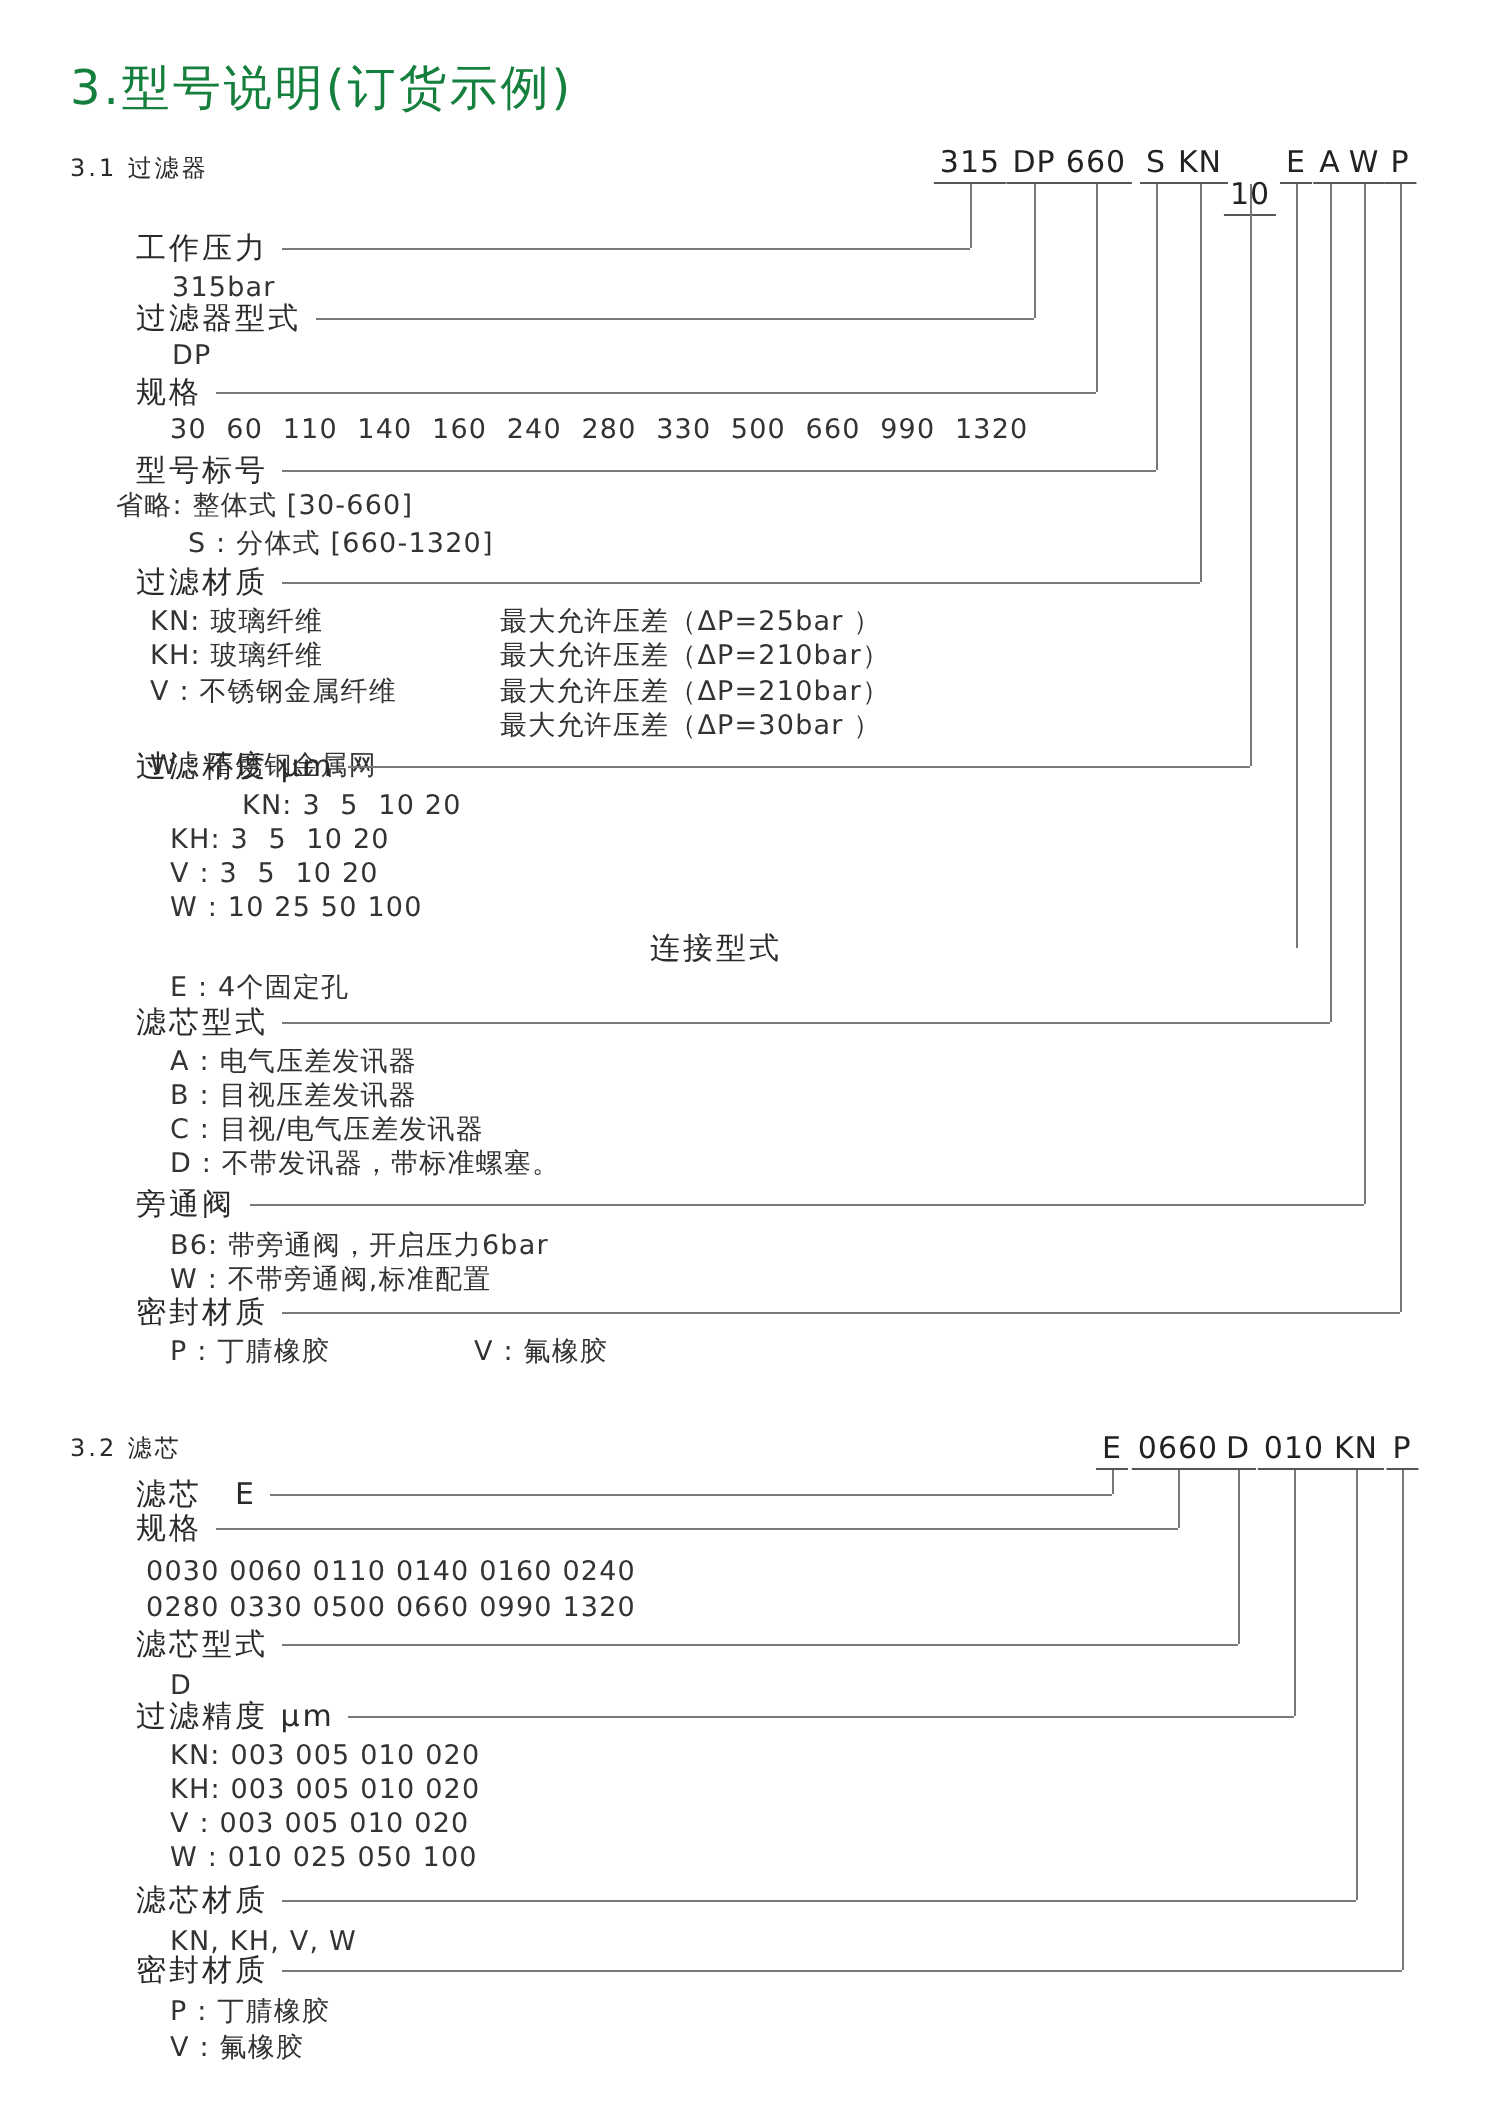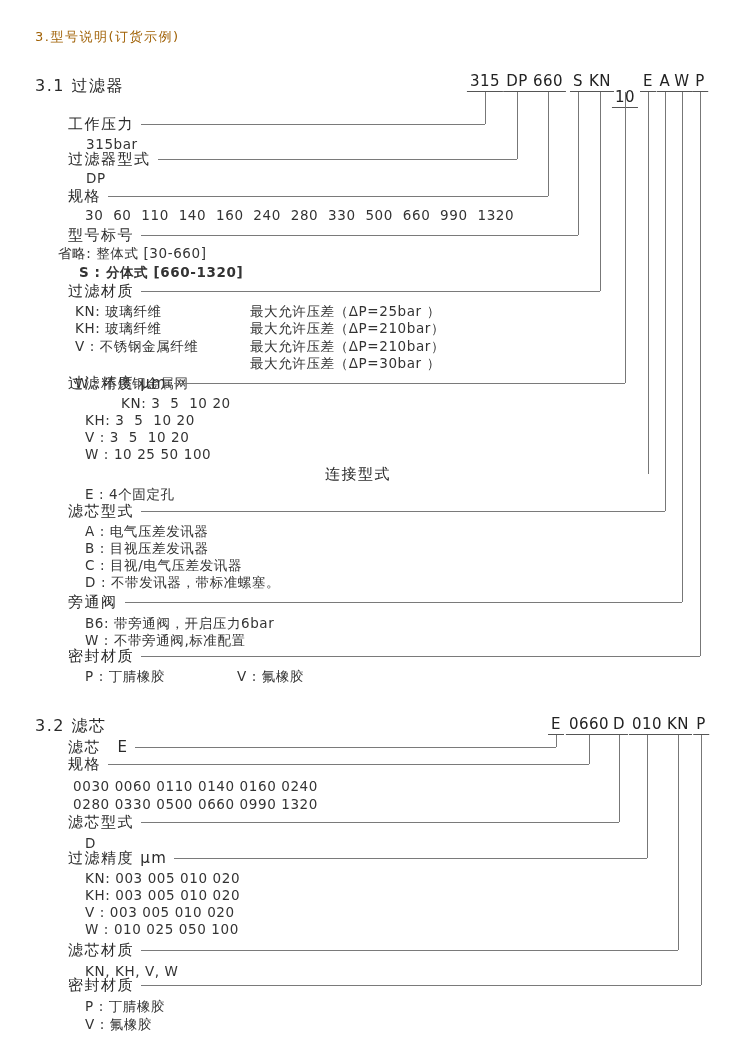--- a/index.html
+++ b/index.html
@@ -2,25 +2,25 @@
 <html><head>
 <meta charset="utf-8">
 <style>
   html,body{margin:0;padding:0;background:#fff;}
   #page{
     position:relative;width:750px;height:1056px;background:#ffffff;
     font-family:"DejaVu Sans","Liberation Sans",sans-serif;
     color:#2e2e2e;overflow:hidden;
   }
   .doc-title{
-    position:absolute;font-size:13px;letter-spacing:1.5px;color:#a16207;
+    position:absolute;font-size:24px;letter-spacing:1.5px;color:#15803d;
     white-space:pre;
   }
   .section-heading{
-    position:absolute;font-size:16px;letter-spacing:1.5px;color:#2a2a2a;
+    position:absolute;font-size:12px;letter-spacing:1.5px;color:#2a2a2a;
     white-space:pre;
   }
   .code-segment{
     position:absolute;transform:translateX(-50%);
     font-size:15px;letter-spacing:.5px;color:#222;
     padding:0 3px 2px 3px;border-bottom:1px solid #555;
     line-height:16px;white-space:pre;
   }
   .vline{
     position:absolute;width:1px;background:#777;
@@ -81,21 +81,21 @@
       <div class="field-row" style="left: 68px; top: 187px; width: 480px;">
         <span class="field-label">规格</span>
         <div class="hline"></div>
       </div>
       <div class="item-row" style="left: 85px; top: 207px;">30  60  110  140  160  240  280  330  500  660  990  1320</div>
       <div class="field-row" style="left: 68px; top: 226px; width: 510px;">
         <span class="field-label">型号标号</span>
         <div class="hline"></div>
       </div>
       <div class="item-row" style="left: 58px; top: 245px;">省略: 整体式 [30-660]</div>
-      <div class="item-row" style="left: 79px; top: 264px; font-weight: bold;">S : 分体式 [660-1320]</div>
+      <div class="item-row" style="left: 94px; top: 264px;">S : 分体式 [660-1320]</div>
       <div class="field-row" style="left: 68px; top: 282px; width: 532px;">
         <span class="field-label">过滤材质</span>
         <div class="hline"></div>
       </div>
       <div class="item-row" style="left: 75px; top: 303px;">KN: 玻璃纤维</div>
       <div class="item-row" style="left: 250px; top: 303px;">最大允许压差（ΔP=25bar ）</div>
       <div class="item-row" style="left: 75px; top: 320px;">KH: 玻璃纤维</div>
       <div class="item-row" style="left: 250px; top: 320px;">最大允许压差（ΔP=210bar）</div>
       <div class="item-row" style="left: 75px; top: 338px;">V : 不锈钢金属纤维</div>
       <div class="item-row" style="left: 250px; top: 338px;">最大允许压差（ΔP=210bar）</div>

